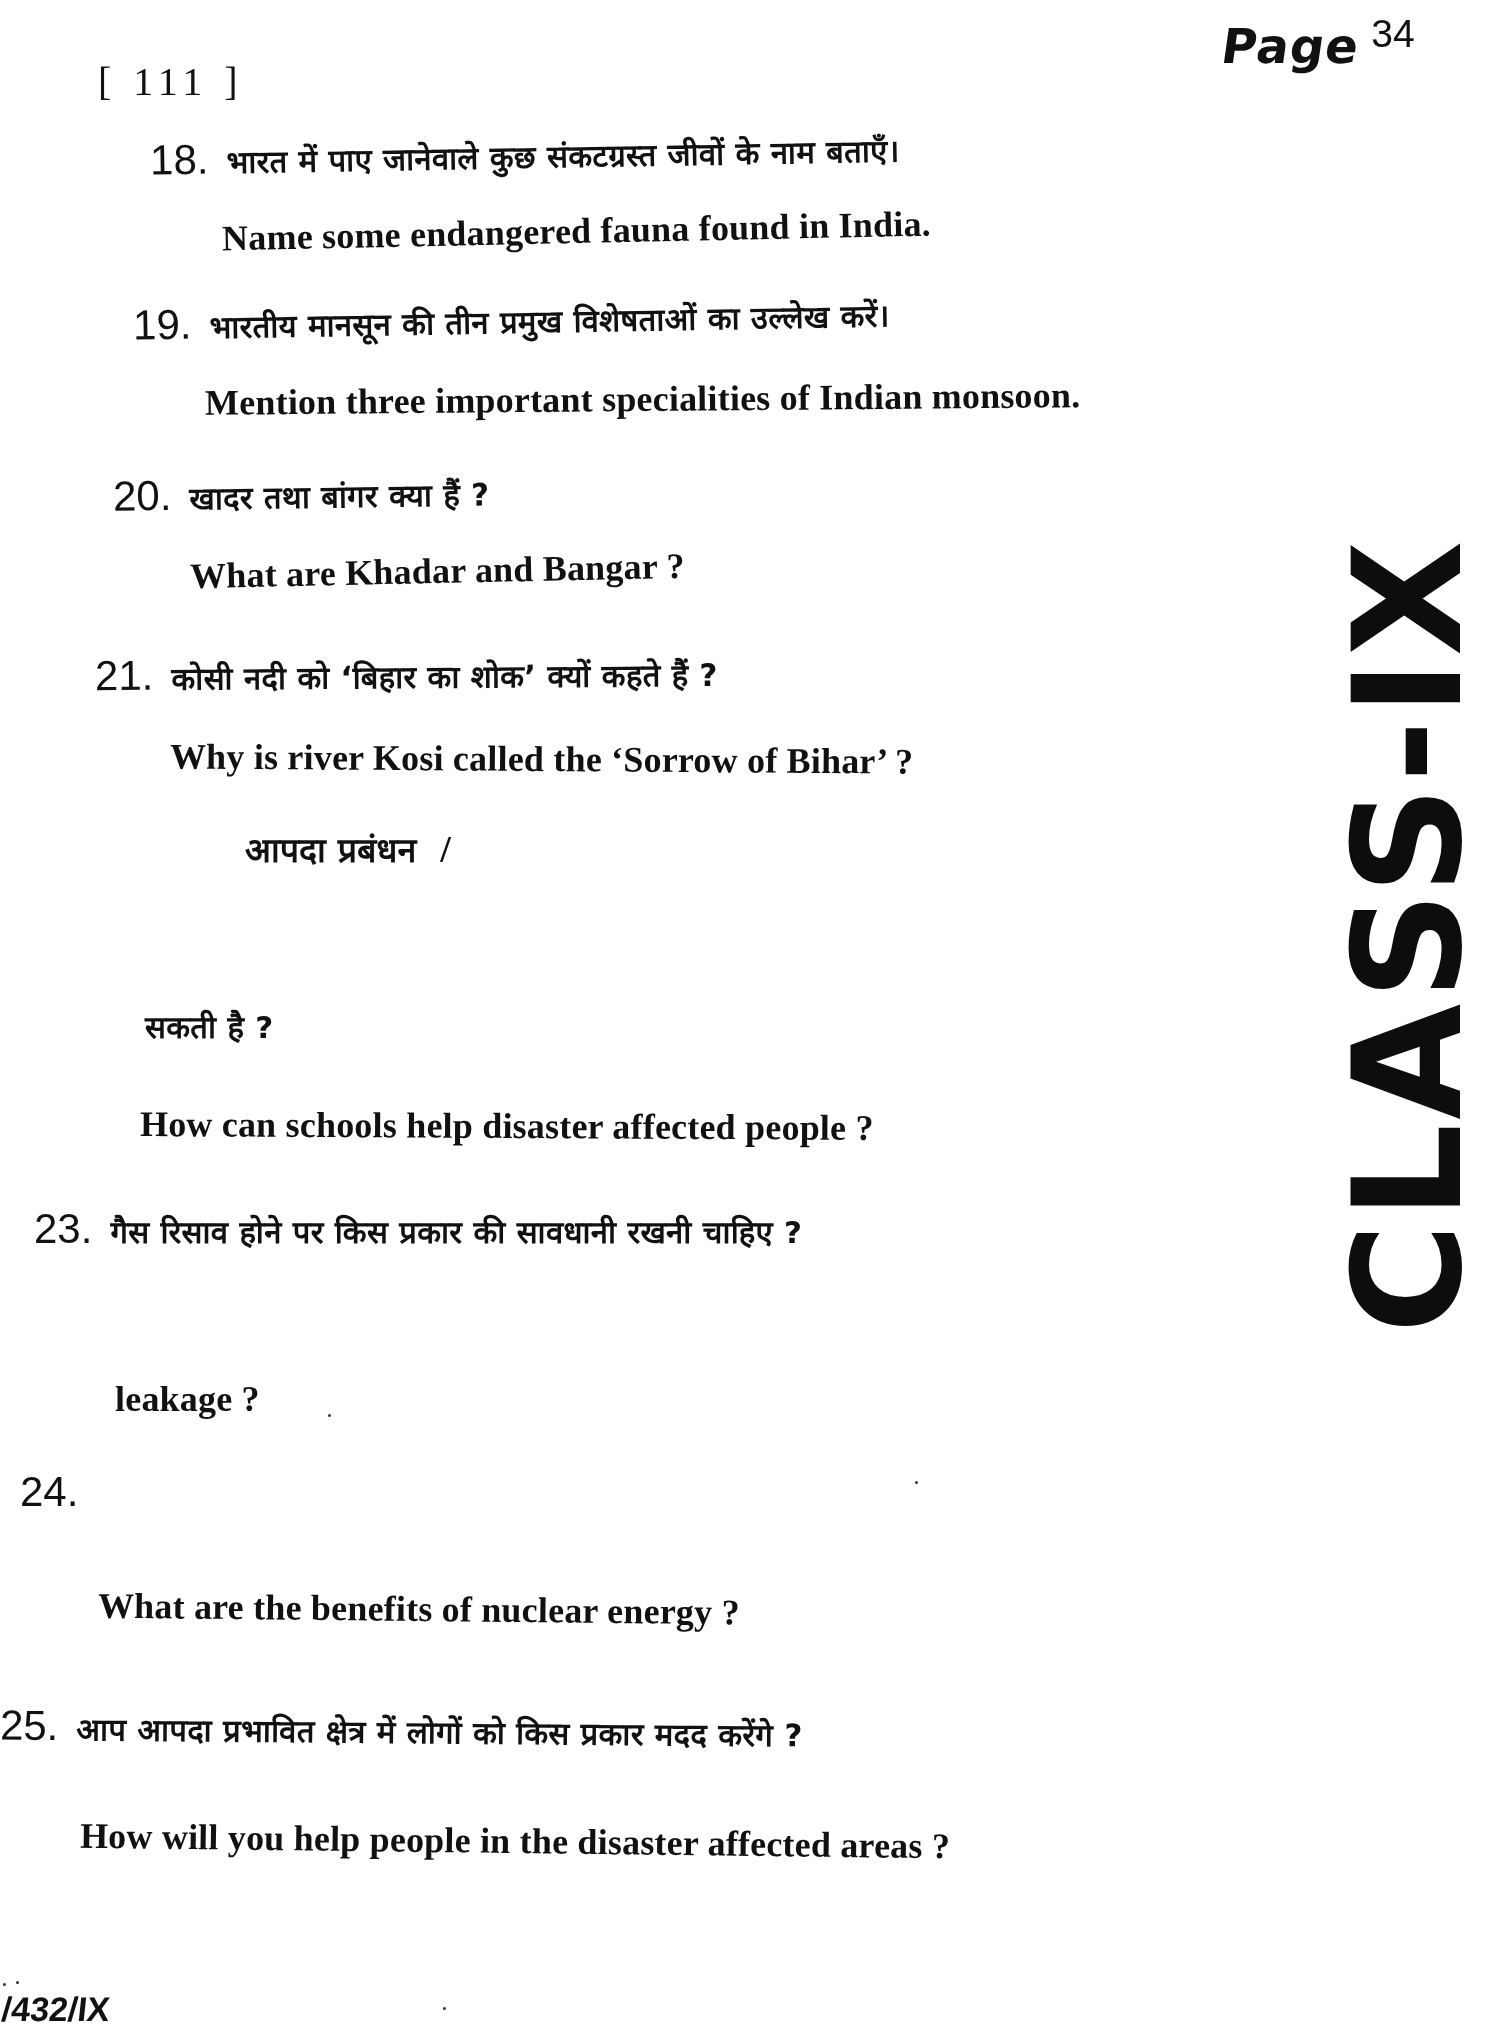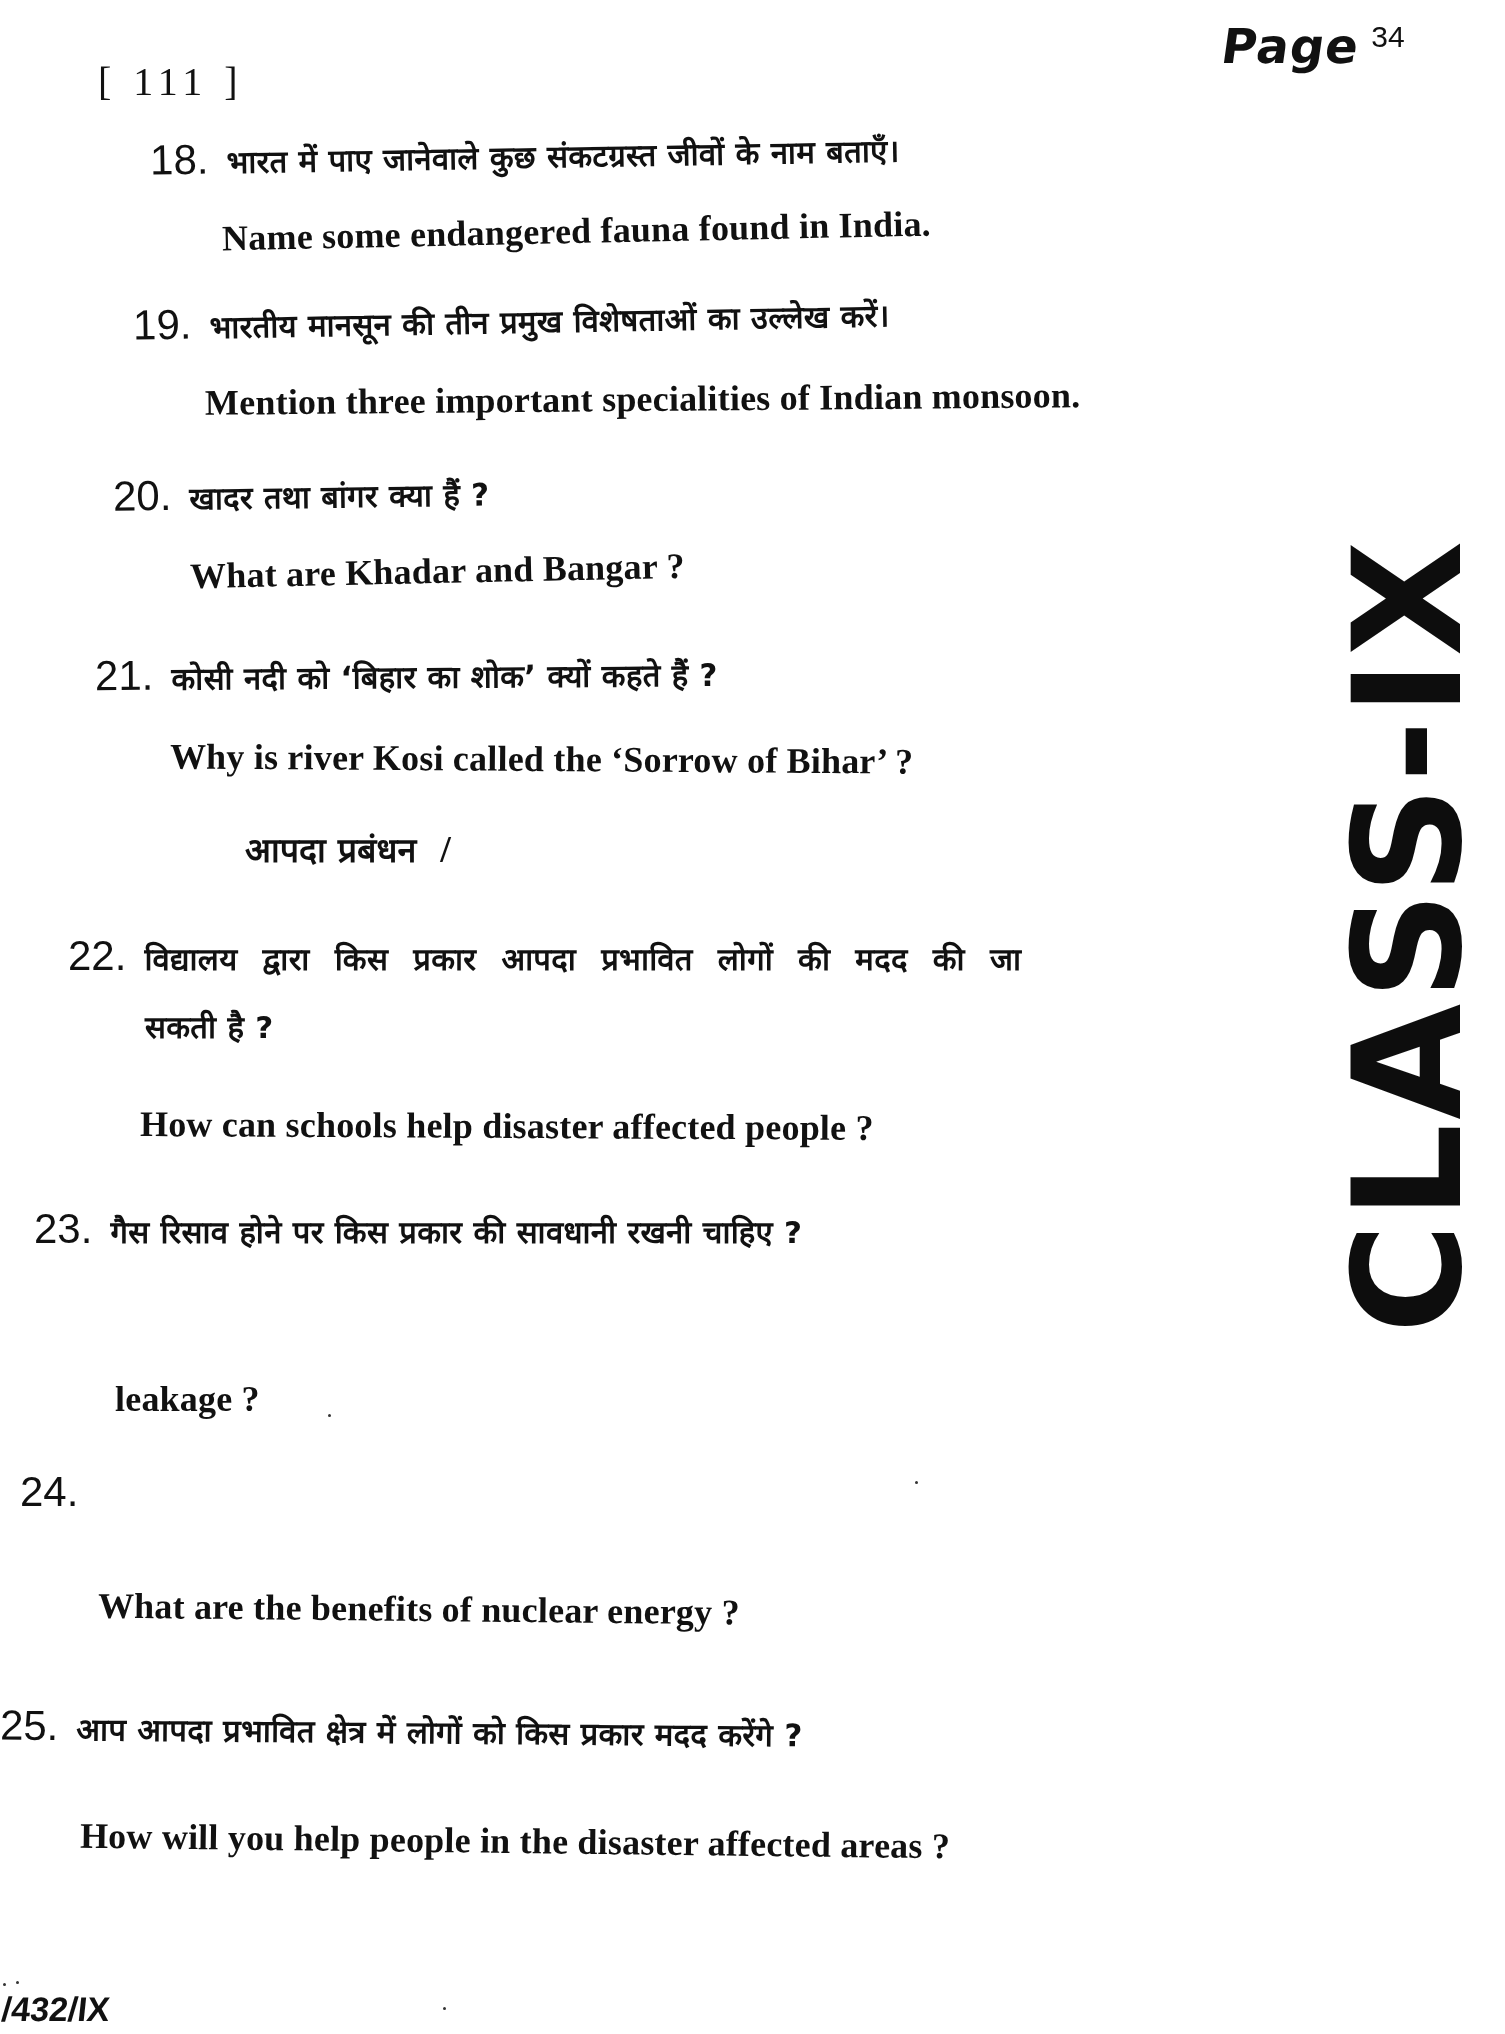--- a/index.html
+++ b/index.html
@@ -4,21 +4,21 @@
 <style>
   html, body { margin: 0; padding: 0; background: #ffffff; }
   body { width: 1505px; height: 2034px; position: relative; overflow: hidden; color: #111111; }
   .page { position: absolute; left: 0; top: 0; width: 1505px; height: 2034px; background: #ffffff; }
   .abs { position: absolute; white-space: nowrap; }
   .hi { font-family: "DejaVu Sans", "Liberation Sans", sans-serif; font-weight: bold; font-size: 31px; letter-spacing: 0.3px; }
   .en { font-family: "Liberation Serif", "DejaVu Serif", serif; font-weight: bold; font-size: 36px; letter-spacing: 0.2px; }
   .num { font-family: "Liberation Sans", "DejaVu Sans", sans-serif; font-size: 42px; margin-right: 18px; }
   .q-line { display: flex; align-items: baseline; }
   .page-label { font-family: "DejaVu Sans", "Liberation Sans", sans-serif; font-weight: bold; font-size: 48px; letter-spacing: 1px; transform: skewX(-8deg); }
-  .page-num { font-family: "Liberation Sans", "DejaVu Sans", sans-serif; font-size: 30px; margin-left: 12px; position: relative; top: -16px; }
+  .page-num { font-family: "Liberation Sans", "DejaVu Sans", sans-serif; font-size: 39px; margin-left: 12px; position: relative; top: -16px; }
   .set-code { font-family: "Liberation Serif", "DejaVu Serif", serif; font-size: 40px; letter-spacing: 6px; }
   .section-head { display: flex; align-items: baseline; gap: 24px; }
   .section-hi { font-family: "DejaVu Sans", sans-serif; font-weight: bold; font-size: 34px; }
   .section-sep { font-family: "Liberation Serif", serif; font-weight: bold; font-size: 38px; }
   .section-en { font-family: "Liberation Serif", serif; font-weight: bold; font-size: 40px; letter-spacing: 0.5px; }
   .side-label {
     position: absolute; left: 1348px; top: 400px; width: 120px; height: 1070px;
     display: flex; align-items: center; justify-content: center;
   }
   .side-label span {
@@ -67,24 +67,20 @@
     <span class="num">21.</span>
     <span class="hi">कोसी नदी को ‘बिहार का शोक’ क्यों कहते हैं ?</span>
   </div>
   <div class="abs en" style="left:170px; top:738px; transform:rotate(0.4deg);">Why is river Kosi called the ‘Sorrow of Bihar’ ?</div>
 
   <div class="abs section-head" style="left:245px; top:826px;">
     <span class="section-hi">आपदा प्रबंधन</span>
     <span class="section-sep">/</span>
   </div>
 
-  <div class="abs q-line" style="left:68px; top:932px; word-spacing:14px;">
-    <span class="num">22.</span>
-    <span class="hi">विद्यालय द्वारा किस प्रकार आपदा प्रभावित लोगों की मदद की जा</span>
-  </div>
   <div class="abs hi" style="left:145px; top:1005px;">सकती है ?</div>
   <div class="abs en" style="left:140px; top:1105px; transform:rotate(0.3deg);">How can schools help disaster affected people ?</div>
 
   <div class="abs q-line" style="left:34px; top:1205px;">
     <span class="num">23.</span>
     <span class="hi">गैस रिसाव होने पर किस प्रकार की सावधानी रखनी चाहिए ?</span>
   </div>
   <div class="abs en" style="left:115px; top:1378px;">leakage ?</div>
 
   <div class="abs q-line" style="left:20px; top:1468px;">

